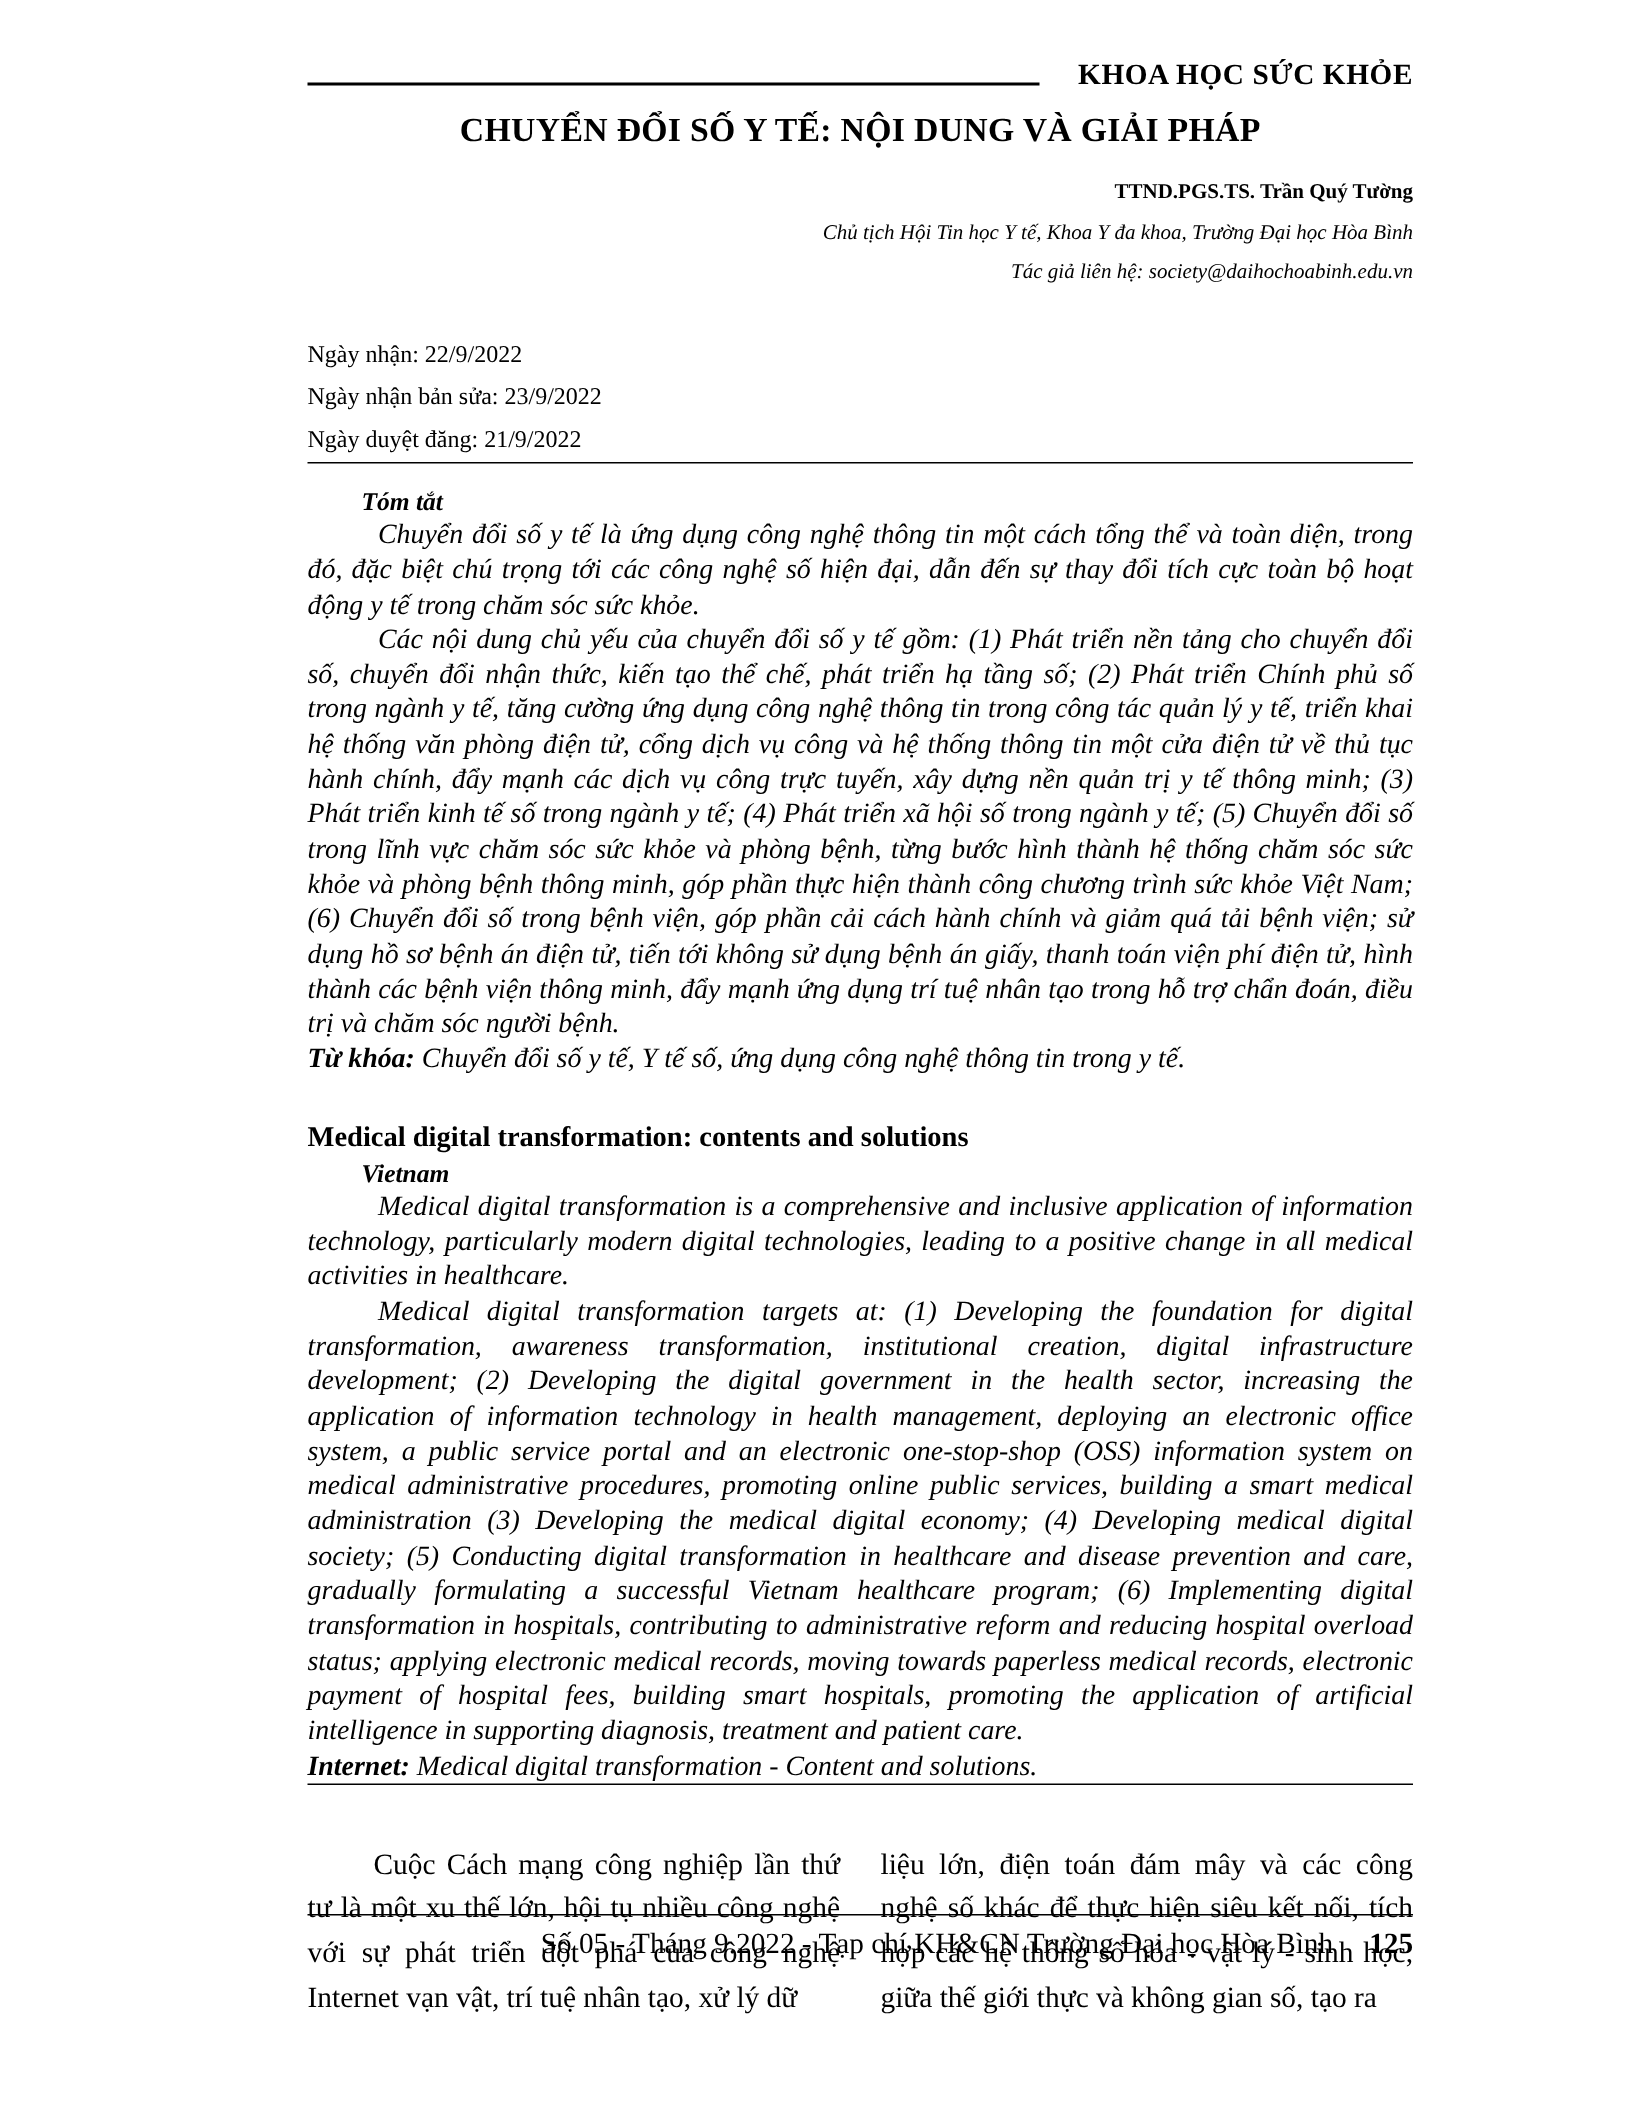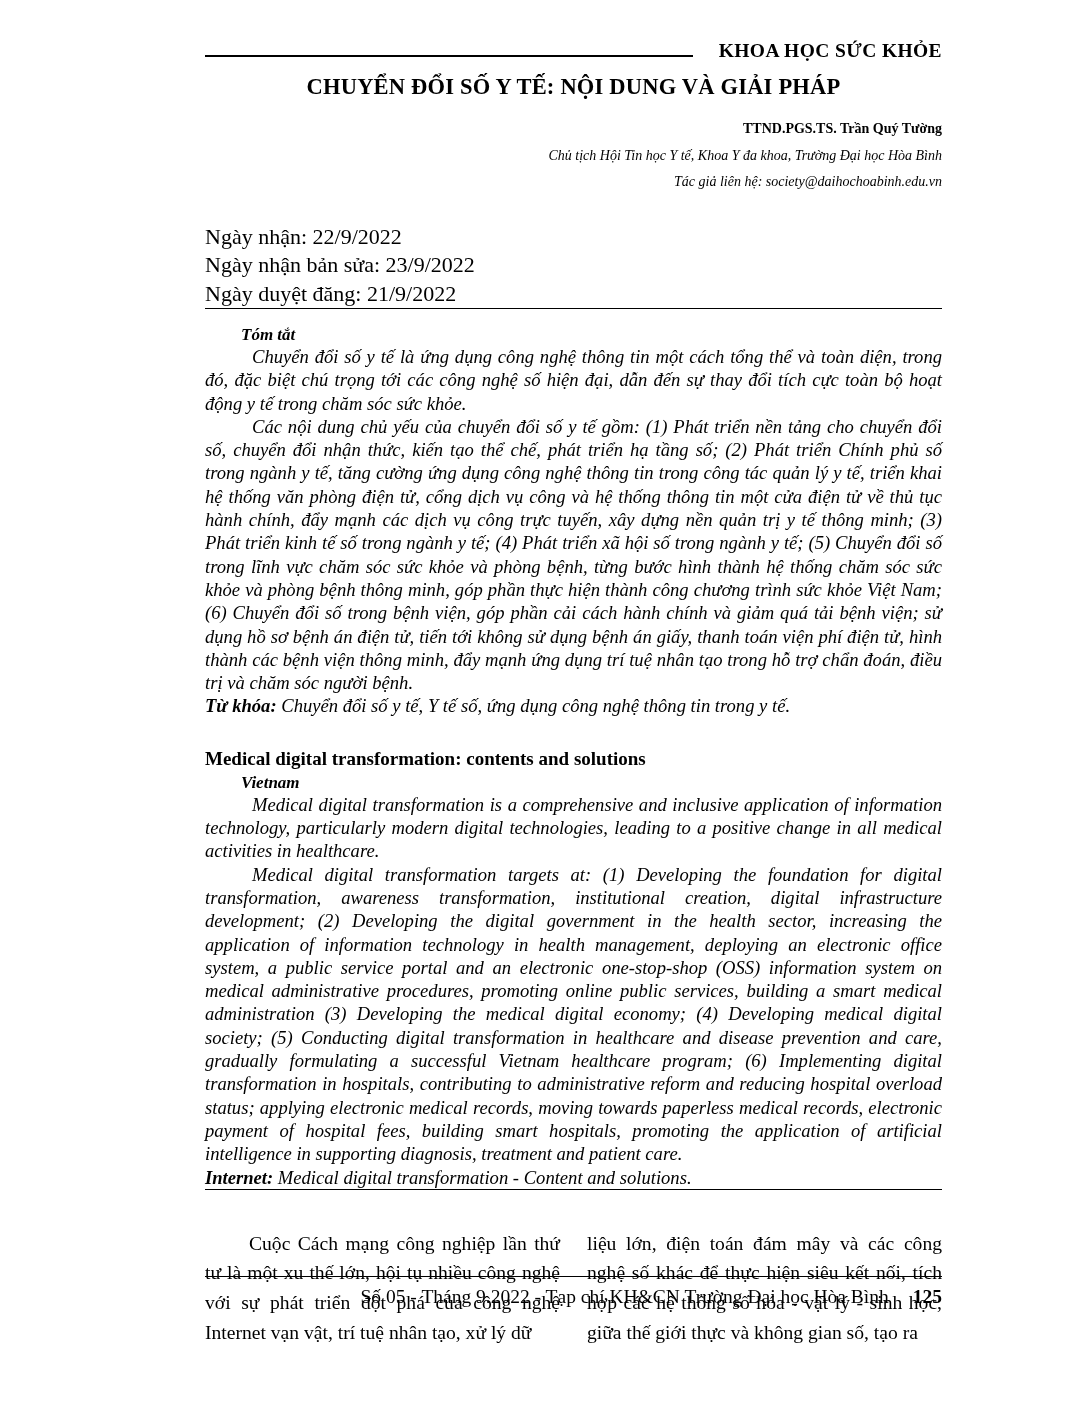--- a/index.html
+++ b/index.html
@@ -47,21 +47,21 @@
   .author-block {
     text-align: right;
     margin-top: 16px;
     font-size: 14px;
     line-height: 26.5px;
   }
   .author-name { font-weight: bold; }
   .affiliation, .contact { font-style: italic; }
   .dates {
     margin-top: 27px;
-    font-size: 22px;
+    font-size: 16px;
     line-height: 28.5px;
   }
   hr.rule {
     border: none;
     border-top: 1.7px solid var(--text, #000);
     margin: 0;
     width: 100%;
   }
   .rule-1 { margin-top: 21px; }
   .abs-heading {

